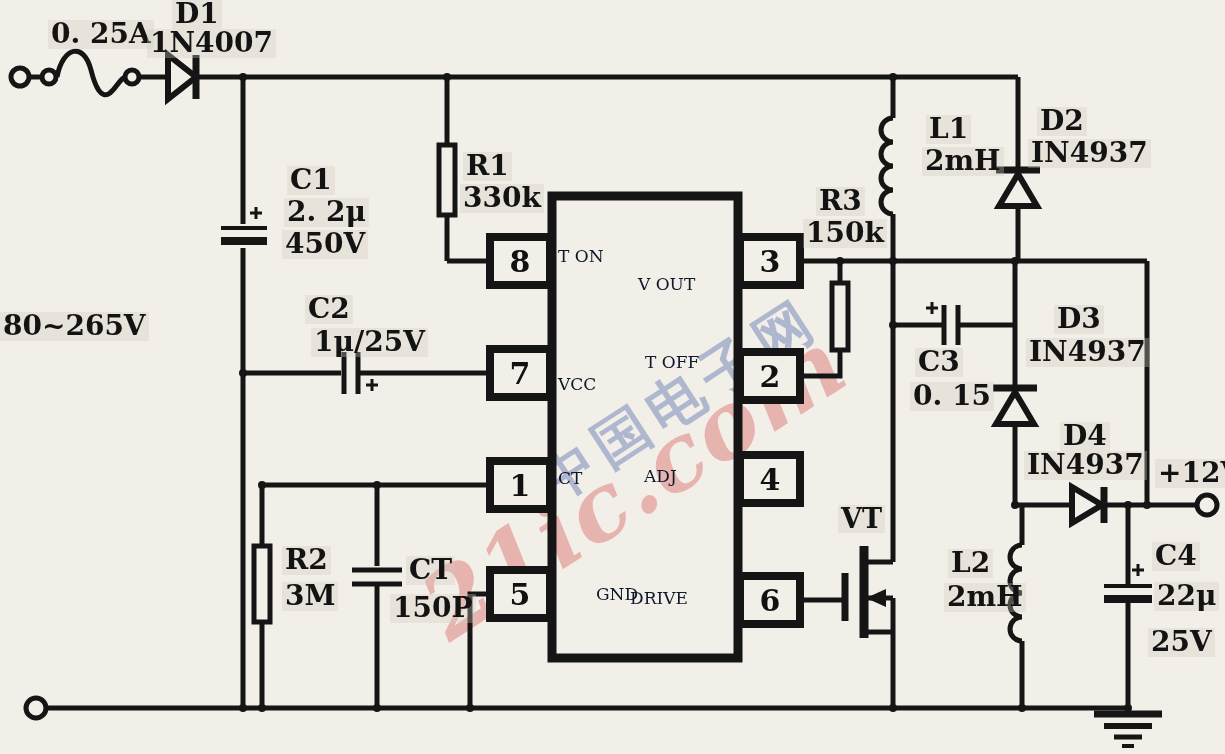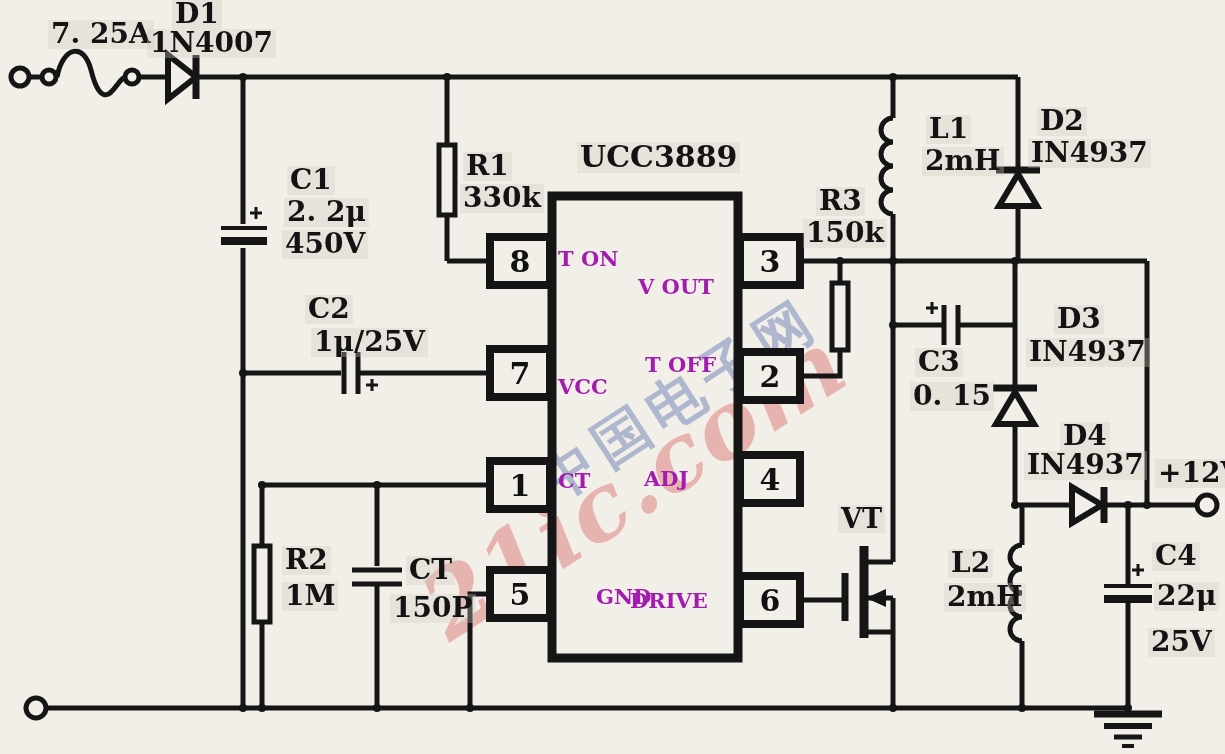--- a/index.html
+++ b/index.html
@@ -5,21 +5,21 @@
   html,body{margin:0;padding:0;}
   body{width:1225px;height:754px;position:relative;background:#f2efe9;overflow:hidden;
        font-family:"DejaVu Serif",serif;}
   #stage{position:absolute;left:0;top:0;width:1225px;height:754px;}
   svg{position:absolute;left:0;top:0;}
   .lbl{position:absolute;font-weight:bold;color:#131313;white-space:nowrap;
        line-height:1.02;background:rgba(209,203,192,.33);padding:0 3px;}
   .f28{font-size:28px;} .f26{font-size:27px;} .f30{font-size:30px;}
   .pin-num{position:absolute;width:60px;text-align:center;font-weight:bold;
            font-size:30px;color:#111;}
-  .pin-name{position:absolute;font-weight:bold;font-size:21px;color:#a21caf;white-space:nowrap;}
+  .pin-name{position:absolute;font-weight:normal;font-size:17px;color:#0f172a;white-space:nowrap;}
   .wm{position:absolute;font-weight:bold;pointer-events:none;transform-origin:left center;}
   .wm-cn{font-size:56px;letter-spacing:8px;color:rgba(106,127,180,.50);transform:rotate(-33deg);}
   .wm-en{font-size:92px;font-style:italic;color:rgba(216,96,96,.42);transform:rotate(-33deg);letter-spacing:2px;}
 </style>
 </head>
 <body>
 
 <div id="stage">
 
   <div class="wm wm-en" style="left:432px;top:562px;">21ic.com</div>
@@ -178,36 +178,36 @@
       <circle cx="243" cy="708" r="4"></circle>
         <circle cx="262" cy="708" r="4"></circle>
         <circle cx="377" cy="708" r="4"></circle>
       <circle cx="470" cy="708" r="4"></circle>
         <circle cx="893" cy="708" r="4"></circle>
         <circle cx="1022" cy="708" r="4"></circle>
       <circle cx="1128" cy="708" r="4"></circle>
     </g>
   </svg>
 
-  <div class="lbl f28" style="left:48px;top:20px;">7. 25A</div>
+  <div class="lbl f28" style="left:48px;top:20px;">0. 25A</div>
   <div class="lbl f28" style="left:172px;top:0px;">D1</div>
   <div class="lbl f28" style="left:147px;top:29px;">1N4007</div>
 
   <div class="lbl f28" style="left:287px;top:166px;">C1</div>
   <div class="lbl f28" style="left:284px;top:198px;">2. 2μ</div>
   <div class="lbl f28" style="left:282px;top:230px;">450V</div>
 
+  <div class="lbl f28" style="left:0px;top:312px;">80~265V</div>
 
   <div class="lbl f28" style="left:305px;top:295px;">C2</div>
   <div class="lbl f28" style="left:296px;top:328px;margin-left:15px;">1μ/25V</div>
 
   <div class="lbl f28" style="left:463px;top:152px;">R1</div>
   <div class="lbl f28" style="left:460px;top:184px;">330k</div>
 
-  <div class="lbl f30" style="left:577px;top:142px;">UCC3889</div>
 
   <div class="lbl f28" style="left:816px;top:187px;text-align:right;">R3</div>
   <div class="lbl f28" style="left:803px;top:219px;">150k</div>
 
   <div class="lbl f28" style="left:926px;top:115px;">L1</div>
   <div class="lbl f28" style="left:922px;top:147px;">2mH</div>
 
   <div class="lbl f28" style="left:1037px;top:107px;">D2</div>
   <div class="lbl f28" style="left:1028px;top:139px;">IN4937</div>
 
@@ -225,21 +225,21 @@
   <div class="lbl f26" style="left:838px;top:505px;">VT</div>
 
   <div class="lbl f28" style="left:948px;top:549px;">L2</div>
   <div class="lbl f28" style="left:944px;top:583px;">2mH</div>
 
   <div class="lbl f28" style="left:1152px;top:542px;">C4</div>
   <div class="lbl f28" style="left:1154px;top:582px;text-align:right;">22μ</div>
   <div class="lbl f28" style="left:1148px;top:628px;">25V</div>
 
   <div class="lbl f28" style="left:282px;top:546px;">R2</div>
-  <div class="lbl f28" style="left:282px;top:582px;">1M</div>
+  <div class="lbl f28" style="left:282px;top:582px;">3M</div>
 
   <div class="lbl f28" style="left:406px;top:556px;">CT</div>
   <div class="lbl f28" style="left:390px;top:594px;">150P</div>
 
   <div class="pin-num" style="left:490px;top:244px;">8</div>
   <div class="pin-num" style="left:490px;top:356px;">7</div>
   <div class="pin-num" style="left:490px;top:468px;">1</div>
   <div class="pin-num" style="left:490px;top:577px;">5</div>
   <div class="pin-num" style="left:740px;top:244px;">3</div>
   <div class="pin-num" style="left:740px;top:359px;">2</div>

